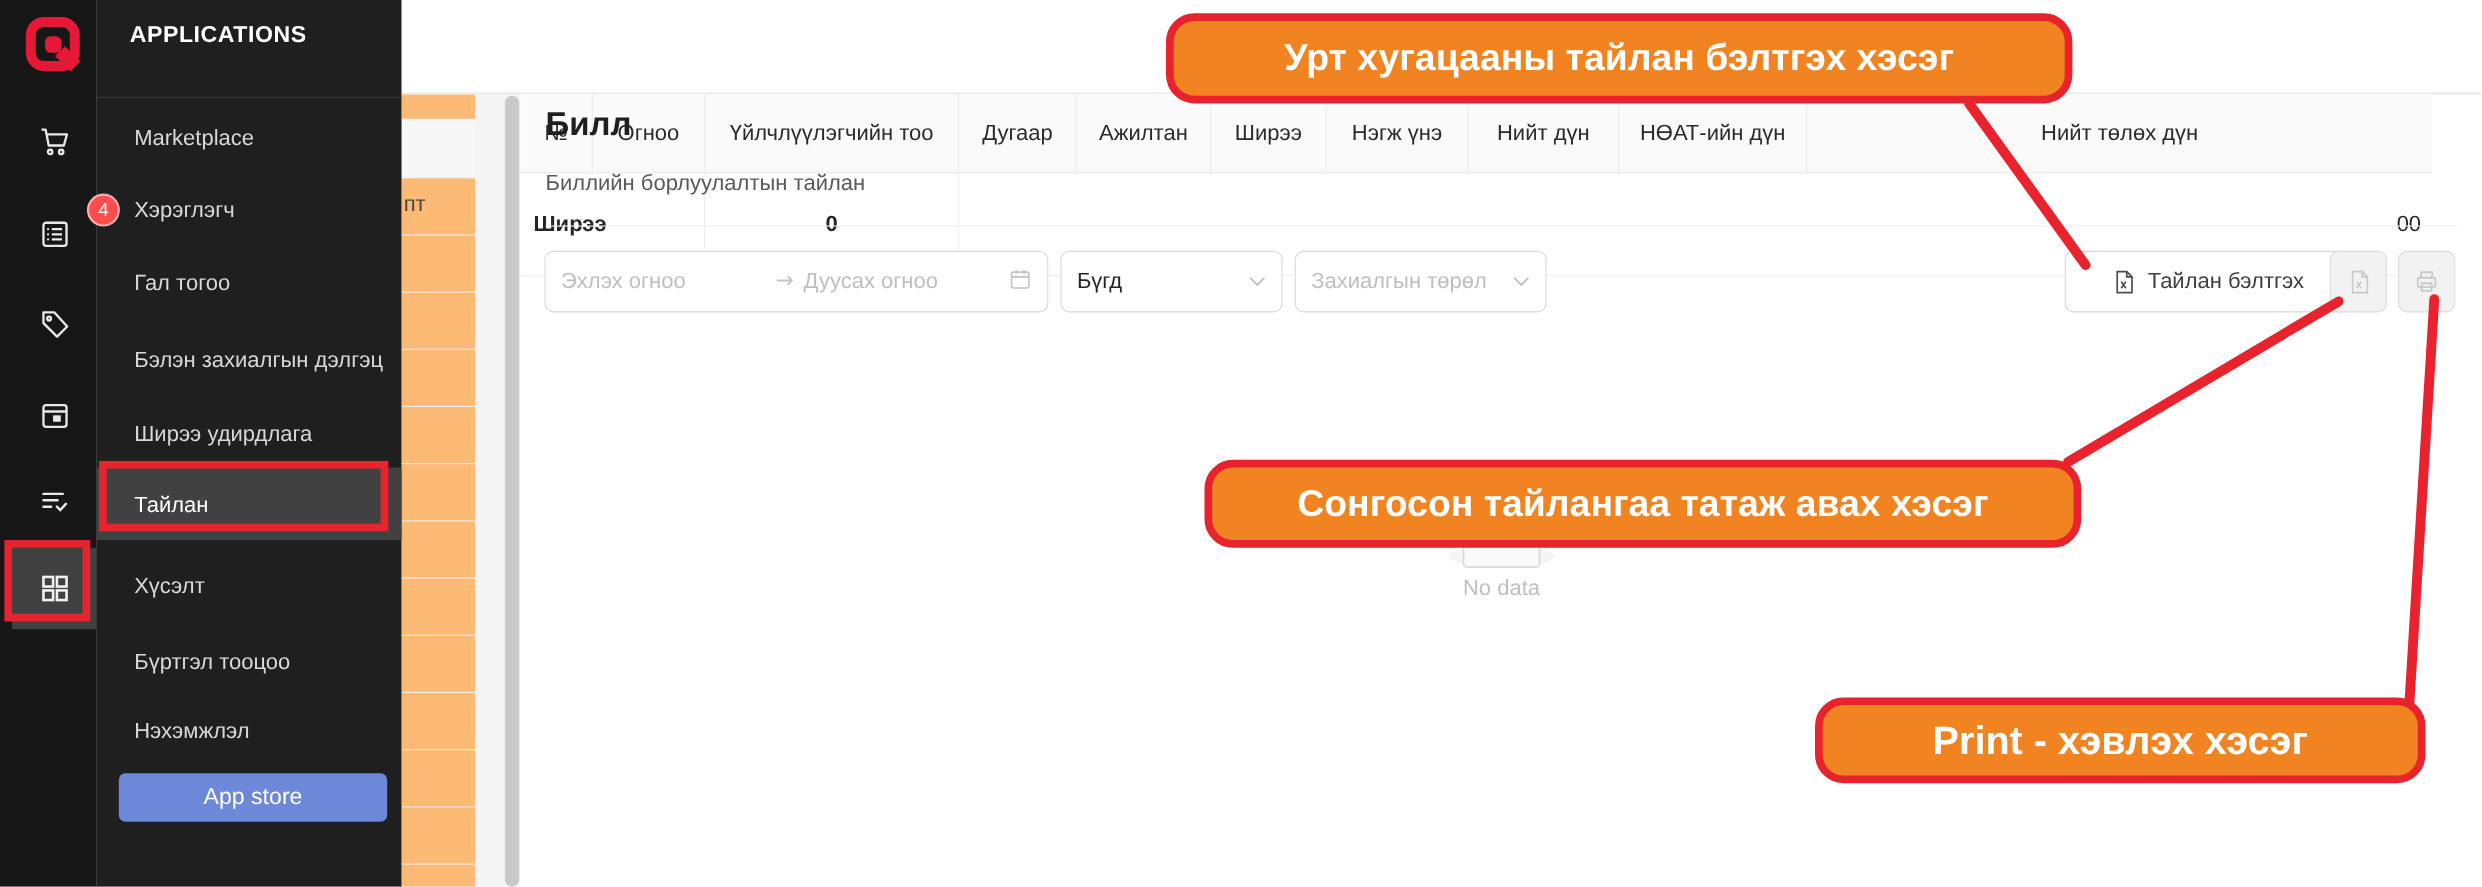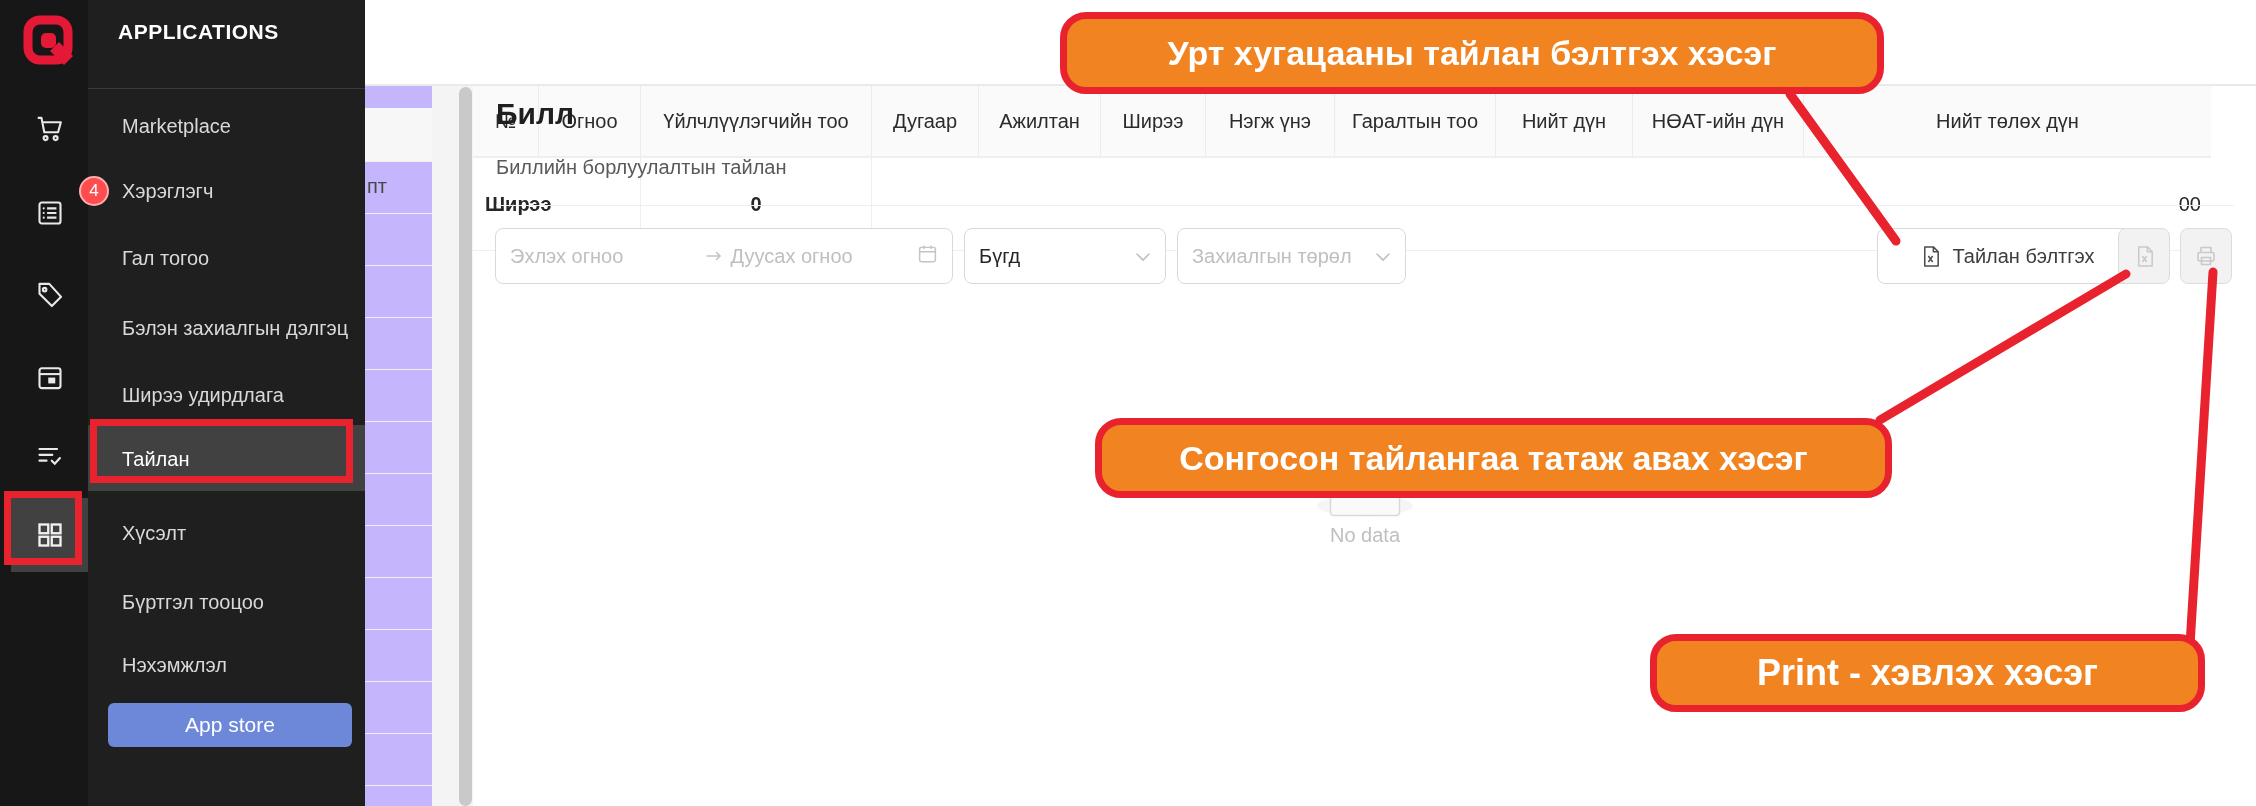--- a/index.html
+++ b/index.html
@@ -23,21 +23,21 @@
   .menu-item{left:34px;height:26px;line-height:26px;color:#d9d9d9;font-size:20px;white-space:nowrap;cursor:pointer;}
   .menu-item.sel{color:#ffffff;}
   .badge{left:-9px;top:176px;width:30px;height:30px;border-radius:50%;background:#ff4d4f;
     border:2px solid rgba(255,255,255,.55);box-sizing:border-box;color:#fff;font-size:17px;
     display:flex;align-items:center;justify-content:center;z-index:8;}
   .appstore-btn{left:20px;top:703px;width:244px;height:44px;background:#6d87d9;border-radius:6px;
     color:#ffffff;font-size:21px;display:flex;align-items:center;justify-content:center;cursor:pointer;border:none;}
 
   
   #topbar{left:365px;top:0;width:1891px;height:84px;background:#ffffff;border-bottom:2px solid #eaeaea;}
-  #listpanel{left:365px;top:86px;width:67px;height:720px;background:#c4b5fd;overflow:hidden;}
+  #listpanel{left:365px;top:86px;width:67px;height:720px;background:#fdba74;overflow:hidden;}
   .lp-band{left:0;top:22px;width:67px;height:54px;background:#f7f7f7;border-bottom:1px solid #ededed;box-sizing:border-box;}
   .lp-row{left:0;width:67px;height:52px;border-bottom:1px solid #f0f0f0;box-sizing:border-box;}
   .lp-frag{left:2px;top:89px;font-size:20px;color:#474747;}
   #gapstrip{left:432px;top:86px;width:41px;height:720px;background:#f4f4f4;}
   #vscrollbar{left:459px;top:87px;width:13px;height:719px;background:#c9c9c9;border-radius:7px;z-index:7;}
   #card{left:473px;top:86px;width:1783px;height:720px;background:#ffffff;}
 
   .page-title{left:23px;top:11px;font-size:30px;font-weight:bold;color:#1f1f1f;}
   .page-subtitle{left:23px;top:70px;font-size:20px;color:#595959;}
   .card-divider{left:23px;top:119px;width:1738px;height:1px;background:#efefef;}
@@ -250,21 +250,20 @@
   </div>
 
   <div id="thead">
     <div class="th" style="width:66px;">№</div>
     <div class="th" style="width:102px;">Огноо</div>
     <div class="th" style="width:231px;">Үйлчлүүлэгчийн тоо</div>
     <div class="th" style="width:107px;">Дугаар</div>
     <div class="th" style="width:122px;">Ажилтан</div>
     <div class="th" style="width:105px;">Ширээ</div>
     <div class="th" style="width:129px;">Нэгж үнэ</div>
-    <div class="th" style="width:161px;">Гаралтын тоо</div>
     <div class="th" style="width:137px;">Нийт дүн</div>
     <div class="th" style="width:171px;">НӨАТ-ийн дүн</div>
     <div class="th" style="flex:1;">Нийт төлөх дүн</div>
   </div>
 
   <div id="empty-wrap" class="abs">
     <svg width="96" height="62" viewBox="0 0 64 41">
       <ellipse fill="#f5f5f5" cx="32" cy="33" rx="32" ry="7"></ellipse>
       <g fill="#fafafa" stroke="#d9d9d9">
         <path d="M55 12.76 L44.854 1.258 C44.367.474 43.656 0 42.907 0 H21.093 c-.749 0-1.46.474-1.947 1.257 L9 12.761 V22 h46 v-9.24z"></path>

